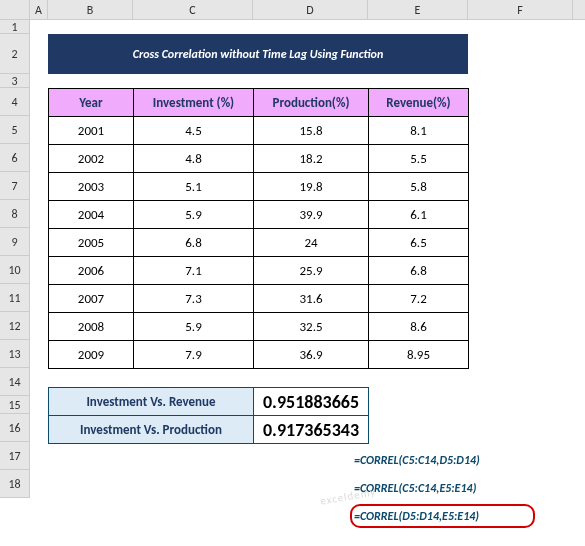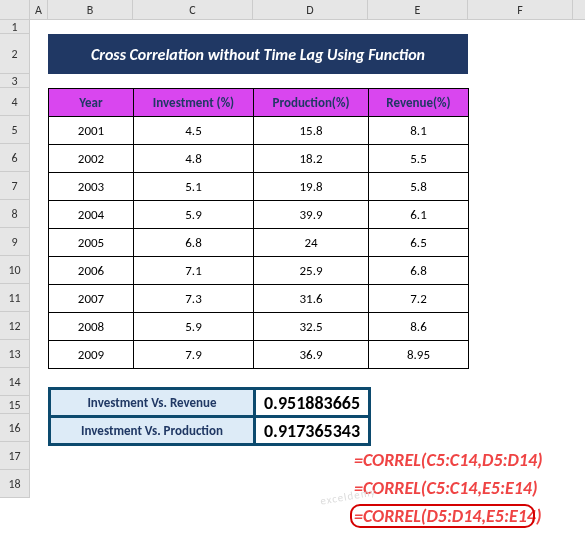--- a/index.html
+++ b/index.html
@@ -56,53 +56,53 @@
     .col-F { width: 105px; }
 
     .title-row {
       margin-left: 18px;
       width: 420px;
       height: 40px;
       background: #203864;
       color: #fff;
       font-weight: bold;
       font-style: italic;
-      font-size: 16px;
+      font-size: 12px;
       display: flex;
       align-items: center;
       justify-content: center;
     }
     .spacer-sm { height: 14px; }
     .data-table {
       margin-left: 18px;
       border-collapse: collapse;
     }
     .data-table th, .data-table td {
       border: 1px solid #000;
       text-align: center;
       height: 28px;
       vertical-align: middle;
     }
     .data-table th {
-      background: #d946ef;
+      background: #f0abfc;
       color: #203864;
       font-weight: bold;
     }
     .th-B { width: 85px; }
     .th-C { width: 120px; }
     .th-D { width: 115px; }
     .th-E { width: 100px; }
 
     .corr-table {
       margin-left: 18px;
       margin-top: 18px;
       border-collapse: collapse;
     }
     .corr-table td {
-      border: 3px solid #0c4a6e;
+      border: 1px solid #0c4a6e;
       height: 28px;
       vertical-align: middle;
       text-align: center;
     }
     .corr-label {
       width: 205px;
       background: #ddebf7;
       color: #203864;
       font-weight: bold;
       text-align: center;
@@ -116,24 +116,24 @@
       margin-left: 48px;
     }
     .formula-cells {
       position: absolute;
       left: 354px;
       top: 446px;
     }
     .formula {
       height: 28px;
       line-height: 28px;
-      color: #ef4444;
+      color: #0c4a6e;
       font-style: italic;
       font-weight: bold;
-      font-size: 18px;
+      font-size: 12px;
       white-space: nowrap;
     }
     .red-oval {
       position: absolute;
       border: 2px solid #d40000;
       border-radius: 10px;
       width: 185px;
       height: 24px;
       left: 350px;
       top: 504px;

